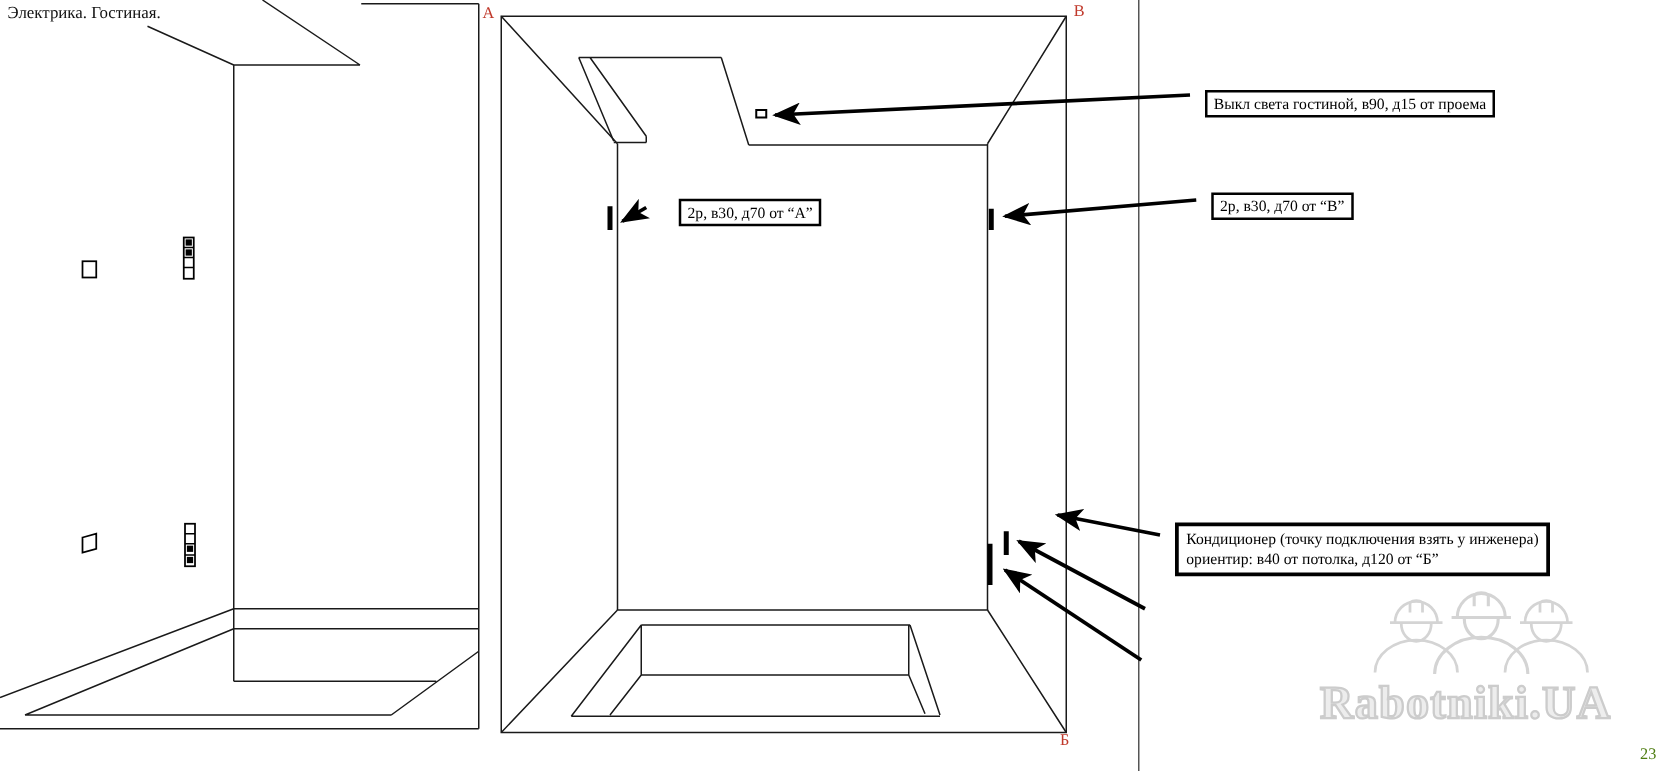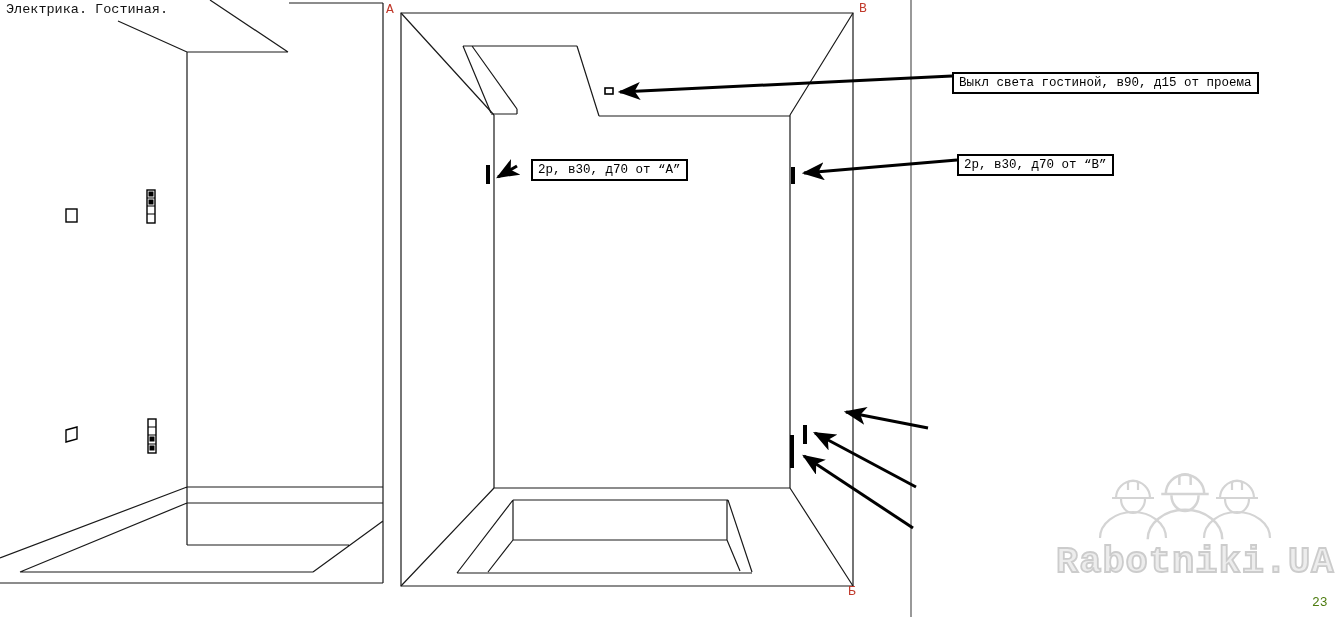--- a/index.html
+++ b/index.html
@@ -1,26 +1,26 @@
 <!DOCTYPE html>
 <html><head>
 <meta charset="utf-8">
 <style>
   html,body{margin:0;padding:0;background:#ffffff;}
   #sheet{
     position:relative;width:1337px;height:617px;background:#ffffff;overflow:hidden;
-    font-family:Liberation Mono, monospace;color:#111;
+    font-family:Liberation Serif, serif;color:#111;
   }
   #drawing-svg,#watermark-svg{position:absolute;left:0;top:0;}
   .abs{position:absolute;white-space:nowrap;}
   .sheet-title{left:6px;top:2px;font-size:13.5px;color:#111;}
   .corner-label{font-size:13px;color:#c0392b;}
   .callout{
     position:absolute;background:#ffffff;border:2px solid #000;
-    font-size:12.5px;line-height:1.3;padding:1px 5px;color:#000;white-space:nowrap;
+    font-size:12.5px;line-height:1.3;padding:1px 5px;color:#000;white-space:nowrap;margin-left:12px;
   }
   .callout.thick{border-width:3px;padding:2px 6px;}
   .page-number{left:1312px;top:595px;font-size:13px;color:#4d7c0f;}
   .watermark-text{
     left:1056px;top:541px;font-size:37px;font-weight:bold;letter-spacing:1px;
     color:rgba(215,215,215,0.45);-webkit-text-stroke:1.8px #cccccc;z-index:30;
   }
   .callout{z-index:10;}
   .corner-label,.sheet-title,.page-number{z-index:12;}
 </style>
@@ -103,20 +103,24 @@
   </div>
 
   <div class="callout" style="left:531px;top:159px;">
     <span>2р, в30, д70 от “А”</span>
   </div>
 
   <div class="callout" style="left:957px;top:154px;">
     <span>2р, в30, д70 от “В”</span>
   </div>
 
+  <div class="callout thick" style="left:928px;top:418px;">
+    <div>Кондиционер (точку подключения взять у инженера)</div>
+    <div>ориентир: в40 от потолка, д120 от “Б”</div>
+  </div>
 
 
 
   <div class="abs page-number">23</div>
 
   <svg id="watermark-svg" width="1337" height="617" viewBox="0 0 1337 617" style="z-index:28">
     <defs>
       <g id="worker-figure" stroke="#d4d4d4" stroke-width="2.2" fill="none">
         <path d="M -17 0 A 17 17 0 0 1 17 0"></path>
         <path d="M -5 -16 A 7 5 0 0 1 5 -16 M -5 -16 L -5 -8 M 5 -16 L 5 -8"></path>

